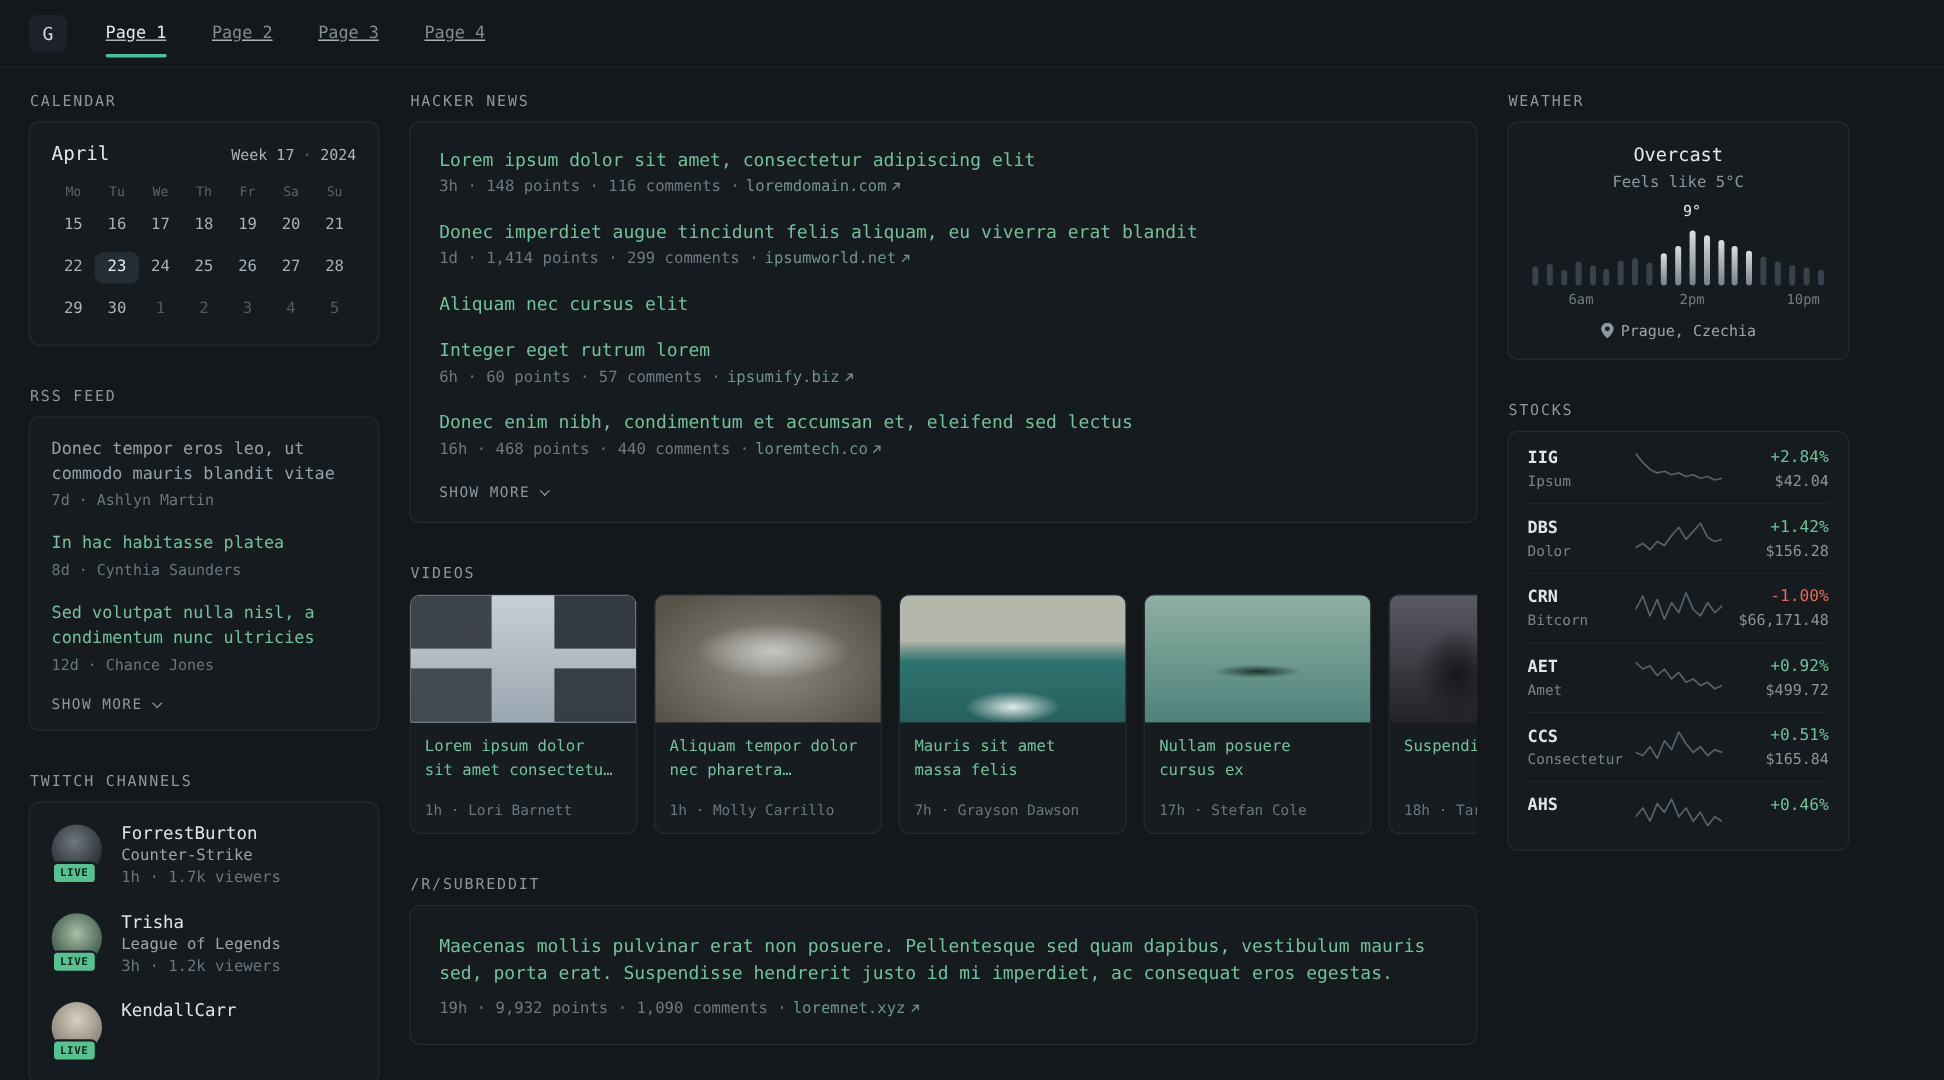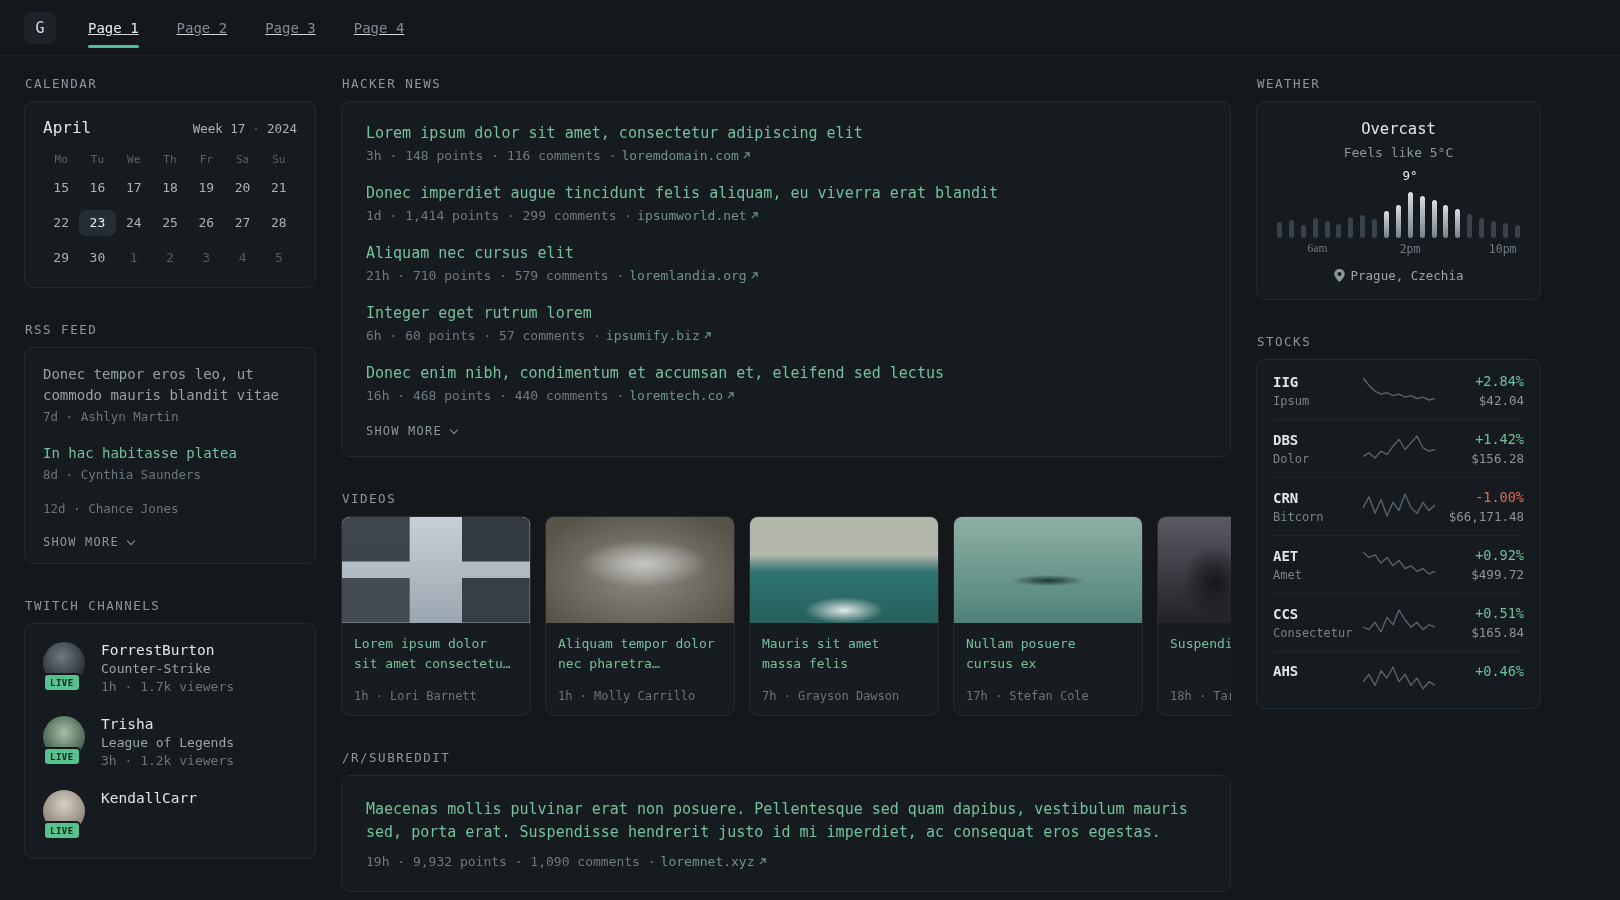--- a/index.html
+++ b/index.html
@@ -230,20 +230,21 @@
     <a class="rss-title muted">Donec tempor eros leo, ut commodo mauris blandit vitae</a>
     <div class="rss-meta">7d · Ashlyn Martin</div>
   </article>
 
   <article class="rss-item">
     <a class="rss-title">In hac habitasse platea</a>
     <div class="rss-meta">8d · Cynthia Saunders</div>
   </article>
 
   <article class="rss-item">
+    <a class="rss-title">Sed volutpat nulla nisl, a condimentum nunc ultricies</a>
     <div class="rss-meta">12d · Chance Jones</div>
   </article>
 </div>
         <div class="show-more">
           <span>SHOW MORE</span>
           <span class="chev"></span>
         </div>
       </div>
     </section>
 
@@ -317,29 +318,20 @@
         <span>ipsumworld.net</span>
         <svg class="ext-svg" viewBox="0 0 10 10">
                     <path d="M2 8 L8 2 M3.5 2 H8 V6.5" stroke="currentColor" fill="none" stroke-width="1.3"></path>
                   </svg>
       </a>
     </div>
   </article>
 
   <article class="hn-item">
     <a class="hn-title">Aliquam nec cursus elit</a>
-    <div class="hn-meta">
-      <span>21h · 710 points · 579 comments ·</span>
-      <a class="meta-link">
-        <span>loremlandia.org</span>
-        <svg class="ext-svg" viewBox="0 0 10 10">
-                    <path d="M2 8 L8 2 M3.5 2 H8 V6.5" stroke="currentColor" fill="none" stroke-width="1.3"></path>
-                  </svg>
-      </a>
-    </div>
   </article>
 
   <article class="hn-item">
     <a class="hn-title">Integer eget rutrum lorem</a>
     <div class="hn-meta">
       <span>6h · 60 points · 57 comments ·</span>
       <a class="meta-link">
         <span>ipsumify.biz</span>
         <svg class="ext-svg" viewBox="0 0 10 10">
                     <path d="M2 8 L8 2 M3.5 2 H8 V6.5" stroke="currentColor" fill="none" stroke-width="1.3"></path>
@@ -457,21 +449,21 @@
               <div class="wbar bright" style="height: 38px;"></div>
               <div class="wbar bright" style="height: 33px;"></div>
               <div class="wbar bright" style="height: 29px;"></div>
               <div class="wbar" style="height: 24px;"></div>
               <div class="wbar" style="height: 20px;"></div>
               <div class="wbar" style="height: 17px;"></div>
               <div class="wbar" style="height: 15px;"></div>
               <div class="wbar" style="height: 13px;"></div>
             </div>
           <div class="w-hours" id="weather-hours">
-              <span class="w-hour" style="left: 16.6667%; font-family: Liberation Serif, serif;">6am</span>
+              <span class="w-hour" style="left: 16.6667%;">6am</span>
               <span class="w-hour" style="left: 54.7619%;">2pm</span>
               <span class="w-hour" style="left: 92.8571%;">10pm</span>
             </div>
         </div>
         <div class="w-loc">
           <svg class="pin-svg" viewBox="0 0 12 15">
             <path d="M6 0C2.7 0 0 2.6 0 5.8 0 9.9 6 15 6 15s6-5.1 6-9.2C12 2.6 9.3 0 6 0zm0 8.1A2.3 2.3 0 1 1 6 3.5a2.3 2.3 0 0 1 0 4.6z"></path>
           </svg>
           <span>Prague, Czechia</span>
         </div>

